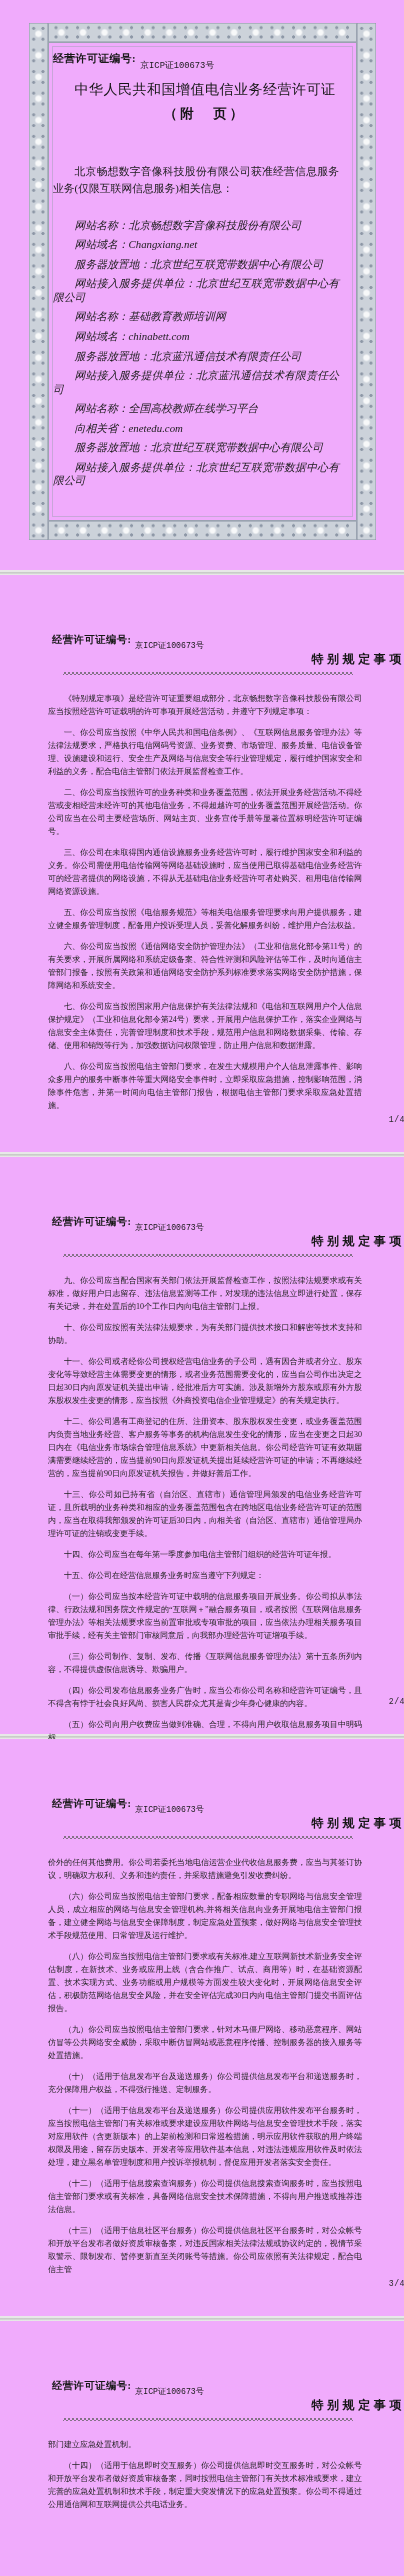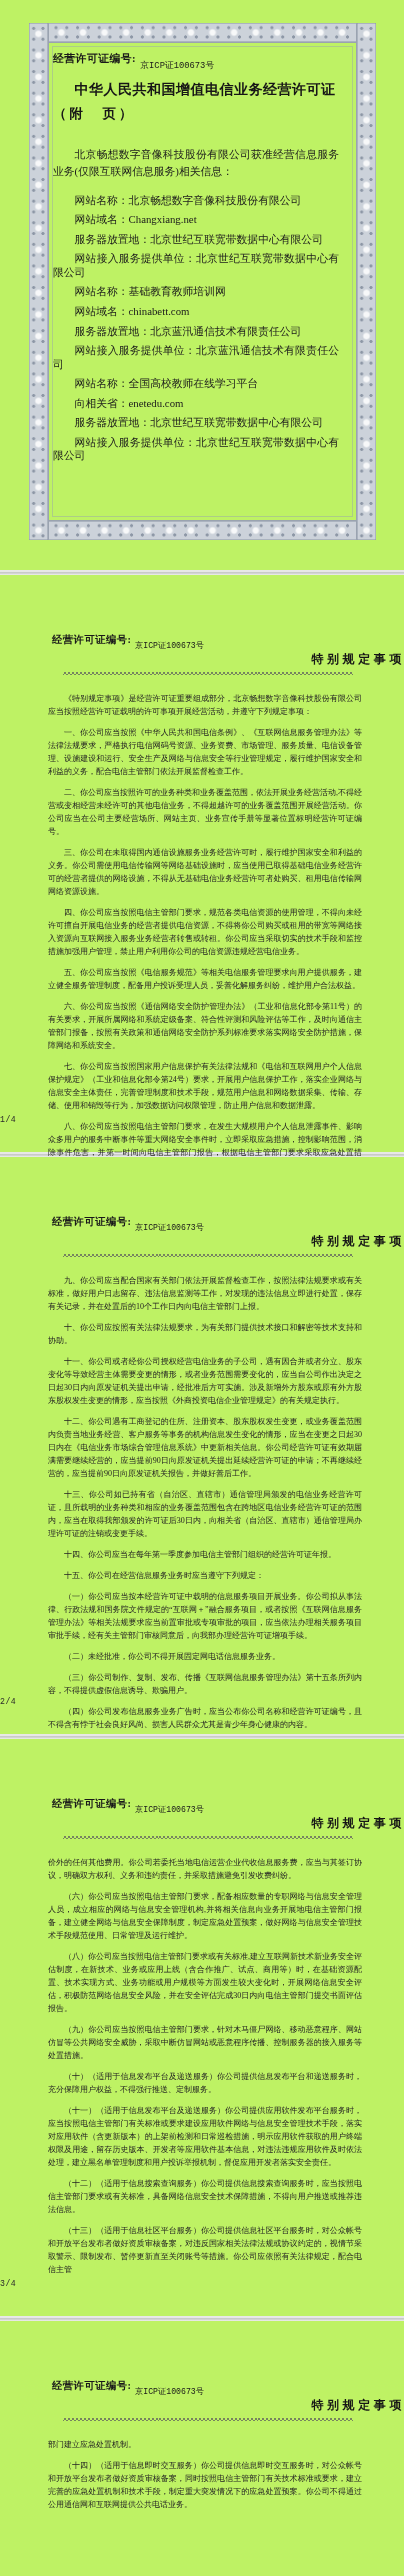--- a/index.html
+++ b/index.html
@@ -1,20 +1,20 @@
 <!DOCTYPE html>
 <html style="font-size:8.2px"><head>
 <meta charset="utf-8">
 <style>
   html,body{margin:0;padding:0;background:#ffffff;}
   body{font-family:"Liberation Serif","DejaVu Serif",serif;color:#1e1e1e;}
   .canvas{position:relative;width:405px;height:2873px;background:#fcfcfb;overflow:hidden;}
 
   
-  .page{position:relative;width:405px;background:#bef264;}
+  .page{position:relative;width:405px;background:#f0abfc;}
   .p1{height:570px;}
   .sp{height:577px;}
   .sp.last{height:557px;}
   .sep{height:4.1px;background:linear-gradient(#ffffff,#c6c8c6 30%,#d6d8d6 70%,#f2f2f1);border-top:0.5px solid #e8e8e8;}
 
   
   .frame{position:absolute;left:29px;top:23px;width:347px;height:517px;}
   .band{position:absolute;background-color:#ccd2da;
     background-image:
       radial-gradient(circle at 50% 50%, #8d97a6 0 1.3px, rgba(141,151,166,0) 1.8px),
@@ -26,39 +26,39 @@
   .band.h.bot{bottom:0;border-top:0.5px solid #9aa3b0;}
   .band.v{top:0;bottom:0;width:19px;background-size:9.3px 10.8px,18.5px 21.6px;}
   .band.v.left{left:0;border-right:0.5px solid #9aa3b0;}
   .band.v.right{right:0;border-left:0.5px solid #9aa3b0;}
   .frame-inner{position:absolute;left:23px;top:23px;right:23px;bottom:23px;border:0.5px solid rgba(150,160,175,.45);}
 
   .p1-content{position:absolute;left:53px;top:52px;width:304px;}
   .lic-row{display:flex;align-items:flex-start;}
   .lic-label{font-size:10.8px;font-weight:bold;letter-spacing:0.5px;color:#191919;}
   .lic-no{font-family:"Liberation Mono","DejaVu Sans Mono",monospace;font-size:8.8px;padding-top:8.2px;margin-left:4.1px;color:#191919;}
-  .cert-title{margin-top:9.3px;text-align:center;font-size:14px;font-weight:bold;letter-spacing:0.5px;color:#161616;white-space:nowrap;}
-  .cert-sub{margin-top:5.2px;font-size:13.4px;font-weight:bold;letter-spacing:3.1px;color:#161616;}
-  .p1-intro{margin-top:23px;width:286px;font-size:10.8px;line-height:17px;text-align:justify;text-indent:2em;color:#1b1b1b;}
-  .p1-fields{margin-top:14px;width:286px;}
+  .cert-title{margin-top:9.3px;text-align:center;font-size:14px;font-weight:normal;letter-spacing:0.5px;color:#161616;white-space:nowrap;}
+  .cert-sub{margin-top:5.2px;text-align:center;font-size:13.4px;font-weight:bold;letter-spacing:3.1px;color:#161616;}
+  .p1-intro{margin-top:40px;width:286px;font-size:10.8px;line-height:17px;text-align:justify;text-indent:2em;color:#1b1b1b;}
+  .p1-fields{margin-top:22px;width:286px;font-style:italic;}
   .p1-fields p{margin:0 0 6.2px;font-size:10.8px;line-height:13.4px;text-indent:2em;text-align:justify;color:#1b1b1b;}
 
   
   .sp-header{position:absolute;left:52px;top:58px;display:flex;align-items:flex-start;}
   .sp-header .lic-label{font-size:10.3px;}
   .sp-header .lic-no{font-size:8.2px;padding-top:6.7px;margin-left:3.6px;}
   .sp-title{position:absolute;left:0;right:0;top:76px;text-align:right;font-size:12px;font-weight:bold;letter-spacing:3.6px;color:#161616;}
   .zigzag{position:absolute;left:50%;top:97px;width:290px;height:3.1px;margin-left:-140px;opacity:.75;
     background-image:
       repeating-linear-gradient(45deg,#5f5f5f 0 0.7px,transparent 0.7px 2.8px),
       repeating-linear-gradient(-45deg,#5f5f5f 0 0.7px,transparent 0.7px 2.8px);}
   .sp-body{position:absolute;left:40px;top:109px;width:330px;font-size:8px;line-height:13px;text-align:justify;color:#222;}
   .sp-body p{margin:8px;text-indent:2em;}
   .sp-body p.no-indent{text-indent:0;font-family:Liberation Mono, monospace;}
-  .page-num{position:absolute;left:0;right:12px;bottom:28px;text-align:left;font-size:8.2px;letter-spacing:0.5px;color:#2a2a2a;font-family:"Liberation Mono","DejaVu Sans Mono",monospace;margin-top:33px;}
+  .page-num{position:absolute;left:0;right:0;bottom:28px;text-align:right;font-size:8.2px;letter-spacing:0.5px;color:#2a2a2a;font-family:"Liberation Mono","DejaVu Sans Mono",monospace;margin-top:33px;}
 </style>
 </head>
 <body>
 
 <div class="canvas">
 
   <div class="page p1">
     <div class="frame">
       <div class="band h top"></div>
       <div class="band h bot"></div>
@@ -98,21 +98,20 @@
       <span class="lic-label">经营许可证编号:</span>
       <span class="lic-no">京ICP证100673号</span>
     </div>
     <div class="sp-title">特别规定事项</div>
     <div class="zigzag"></div>
     <div class="sp-body">
         <p>《特别规定事项》是经营许可证重要组成部分，北京畅想数字音像科技股份有限公司应当按照经营许可证载明的许可事项开展经营活动，并遵守下列规定事项：</p>
         <p>一、你公司应当按照《中华人民共和国电信条例》、《互联网信息服务管理办法》等法律法规要求，严格执行电信网码号资源、业务资费、市场管理、服务质量、电信设备管理、设施建设和运行、安全生产及网络与信息安全等行业管理规定，履行维护国家安全和利益的义务，配合电信主管部门依法开展监督检查工作。</p>
         <p>二、你公司应当按照许可的业务种类和业务覆盖范围，依法开展业务经营活动,不得经营或变相经营未经许可的其他电信业务，不得超越许可的业务覆盖范围开展经营活动。你公司应当在公司主要经营场所、网站主页、业务宣传手册等显著位置标明经营许可证编号。</p>
         <p>三、你公司在未取得国内通信设施服务业务经营许可时，履行维护国家安全和利益的义务。你公司需使用电信传输网等网络基础设施时，应当使用已取得基础电信业务经营许可的经营者提供的网络设施，不得从无基础电信业务经营许可者处购买、租用电信传输网网络资源设施。</p>
-        <p>四、你公司应当按照电信主管部门要求，规范各类电信资源的使用管理，不得向未经许可擅自开展电信业务的经营者提供电信资源，不得将你公司购买或租用的带宽等网络接入资源向互联网接入服务业务经营者转售或转租。你公司应当采取切实的技术手段和监控措施加强用户管理，禁止用户利用你公司的电信资源违规经营电信业务。</p>
         <p>五、你公司应当按照《电信服务规范》等相关电信服务管理要求向用户提供服务，建立健全服务管理制度，配备用户投诉受理人员，妥善化解服务纠纷，维护用户合法权益。</p>
         <p>六、你公司应当按照《通信网络安全防护管理办法》（工业和信息化部令第11号）的有关要求，开展所属网络和系统定级备案、符合性评测和风险评估等工作，及时向通信主管部门报备，按照有关政策和通信网络安全防护系列标准要求落实网络安全防护措施，保障网络和系统安全。</p>
         <p>七、你公司应当按照国家用户信息保护有关法律法规和《电信和互联网用户个人信息保护规定》（工业和信息化部令第24号）要求，开展用户信息保护工作，落实企业网络与信息安全主体责任，完善管理制度和技术手段，规范用户信息和网络数据采集、传输、存储、使用和销毁等行为，加强数据访问权限管理，防止用户信息和数据泄露。</p>
         <p>八、你公司应当按照电信主管部门要求，在发生大规模用户个人信息泄露事件、影响众多用户的服务中断事件等重大网络安全事件时，立即采取应急措施，控制影响范围，消除事件危害，并第一时间向电信主管部门报告，根据电信主管部门要求采取应急处置措施。</p>
       </div>
     <div class="page-num">1/4</div>
   </div>
 
   <div class="sep"></div>
 
@@ -125,21 +124,20 @@
     <div class="zigzag"></div>
     <div class="sp-body">
         <p>九、你公司应当配合国家有关部门依法开展监督检查工作，按照法律法规要求或有关标准，做好用户日志留存、违法信息监测等工作，对发现的违法信息立即进行处置，保存有关记录，并在处置后的10个工作日内向电信主管部门上报。</p>
         <p>十、你公司应按照有关法律法规要求，为有关部门提供技术接口和解密等技术支持和协助。</p>
         <p>十一、你公司或者经你公司授权经营电信业务的子公司，遇有因合并或者分立、股东变化等导致经营主体需要变更的情形，或者业务范围需要变化的，应当自公司作出决定之日起30日内向原发证机关提出申请，经批准后方可实施。涉及新增外方股东或原有外方股东股权发生变更的情形，应当按照《外商投资电信企业管理规定》的有关规定执行。</p>
         <p>十二、你公司遇有工商登记的住所、注册资本、股东股权发生变更，或业务覆盖范围内负责当地业务经营、客户服务等事务的机构信息发生变化的情形，应当在变更之日起30日内在《电信业务市场综合管理信息系统》中更新相关信息。你公司经营许可证有效期届满需要继续经营的，应当提前90日向原发证机关提出延续经营许可证的申请；不再继续经营的，应当提前90日向原发证机关报告，并做好善后工作。</p>
         <p>十三、你公司如已持有省（自治区、直辖市）通信管理局颁发的电信业务经营许可证，且所载明的业务种类和相应的业务覆盖范围包含在跨地区电信业务经营许可证的范围内，应当在取得我部颁发的许可证后30日内，向相关省（自治区、直辖市）通信管理局办理许可证的注销或变更手续。</p>
         <p>十四、你公司应当在每年第一季度参加电信主管部门组织的经营许可证年报。</p>
         <p>十五、你公司在经营信息服务业务时应当遵守下列规定：</p>
         <p>（一）你公司应当按本经营许可证中载明的信息服务项目开展业务。你公司拟从事法律、行政法规和国务院文件规定的“互联网＋”融合服务项目，或者按照《互联网信息服务管理办法》等相关法规要求应当前置审批或专项审批的项目，应当依法办理相关服务项目审批手续，经有关主管部门审核同意后，向我部办理经营许可证增项手续。</p>
-        <p>（二）未经批准，你公司不得开展固定网电话信息服务业务。</p>
         <p>（三）你公司制作、复制、发布、传播《互联网信息服务管理办法》第十五条所列内容，不得提供虚假信息诱导、欺骗用户。</p>
         <p>（四）你公司发布信息服务业务广告时，应当公布你公司名称和经营许可证编号，且不得含有悖于社会良好风尚、损害人民群众尤其是青少年身心健康的内容。</p>
         <p>（五）你公司向用户收费应当做到准确、合理，不得向用户收取信息服务项目中明码标</p>
       </div>
     <div class="page-num">2/4</div>
   </div>
 
   <div class="sep"></div>
 
   <div class="page sp">

